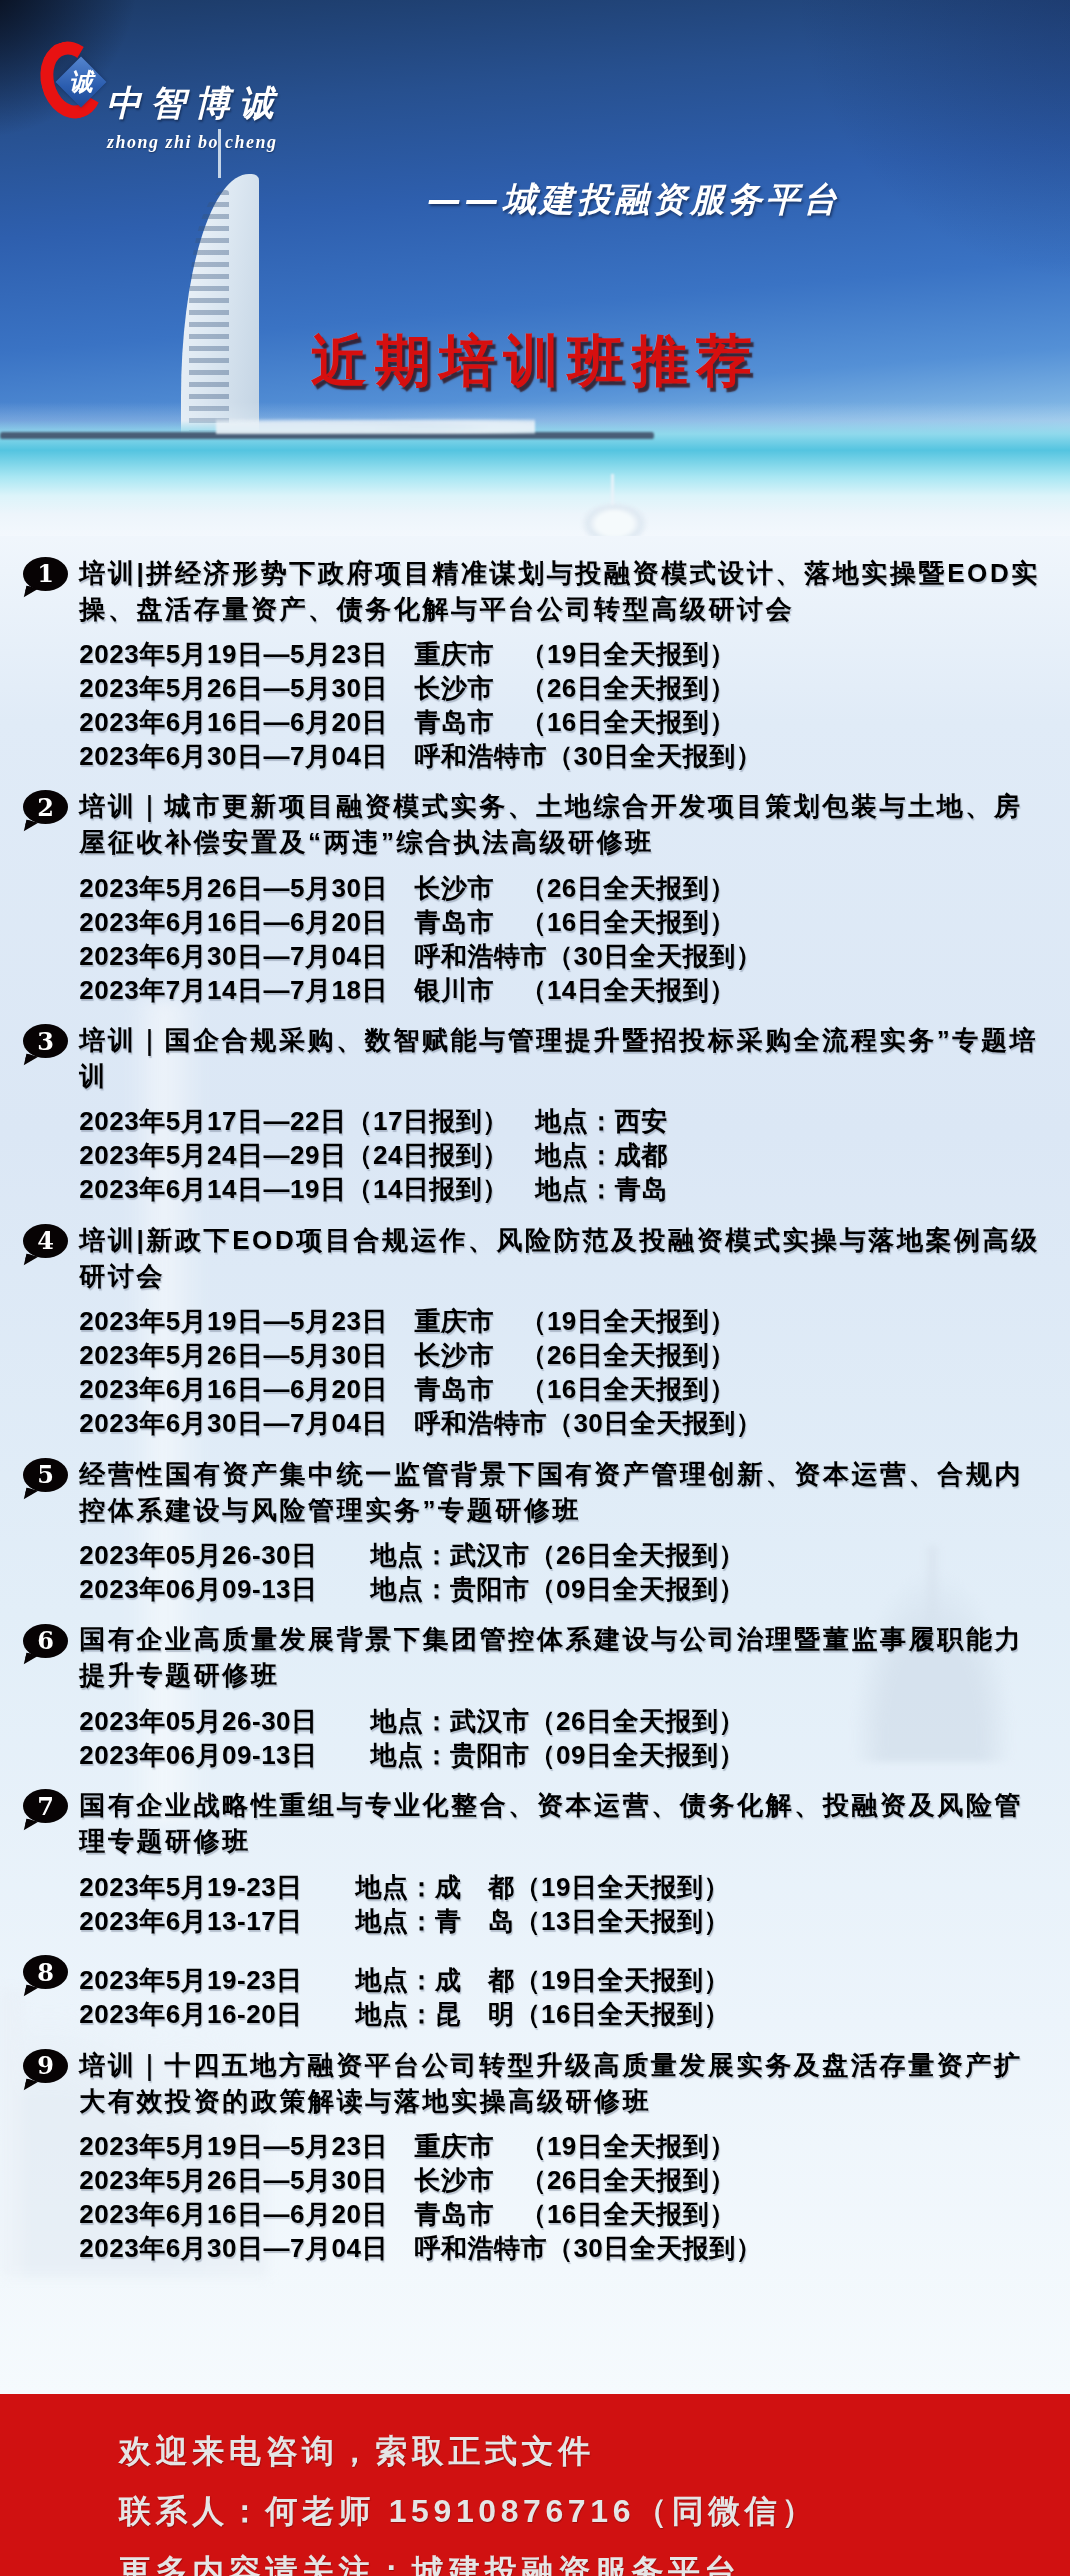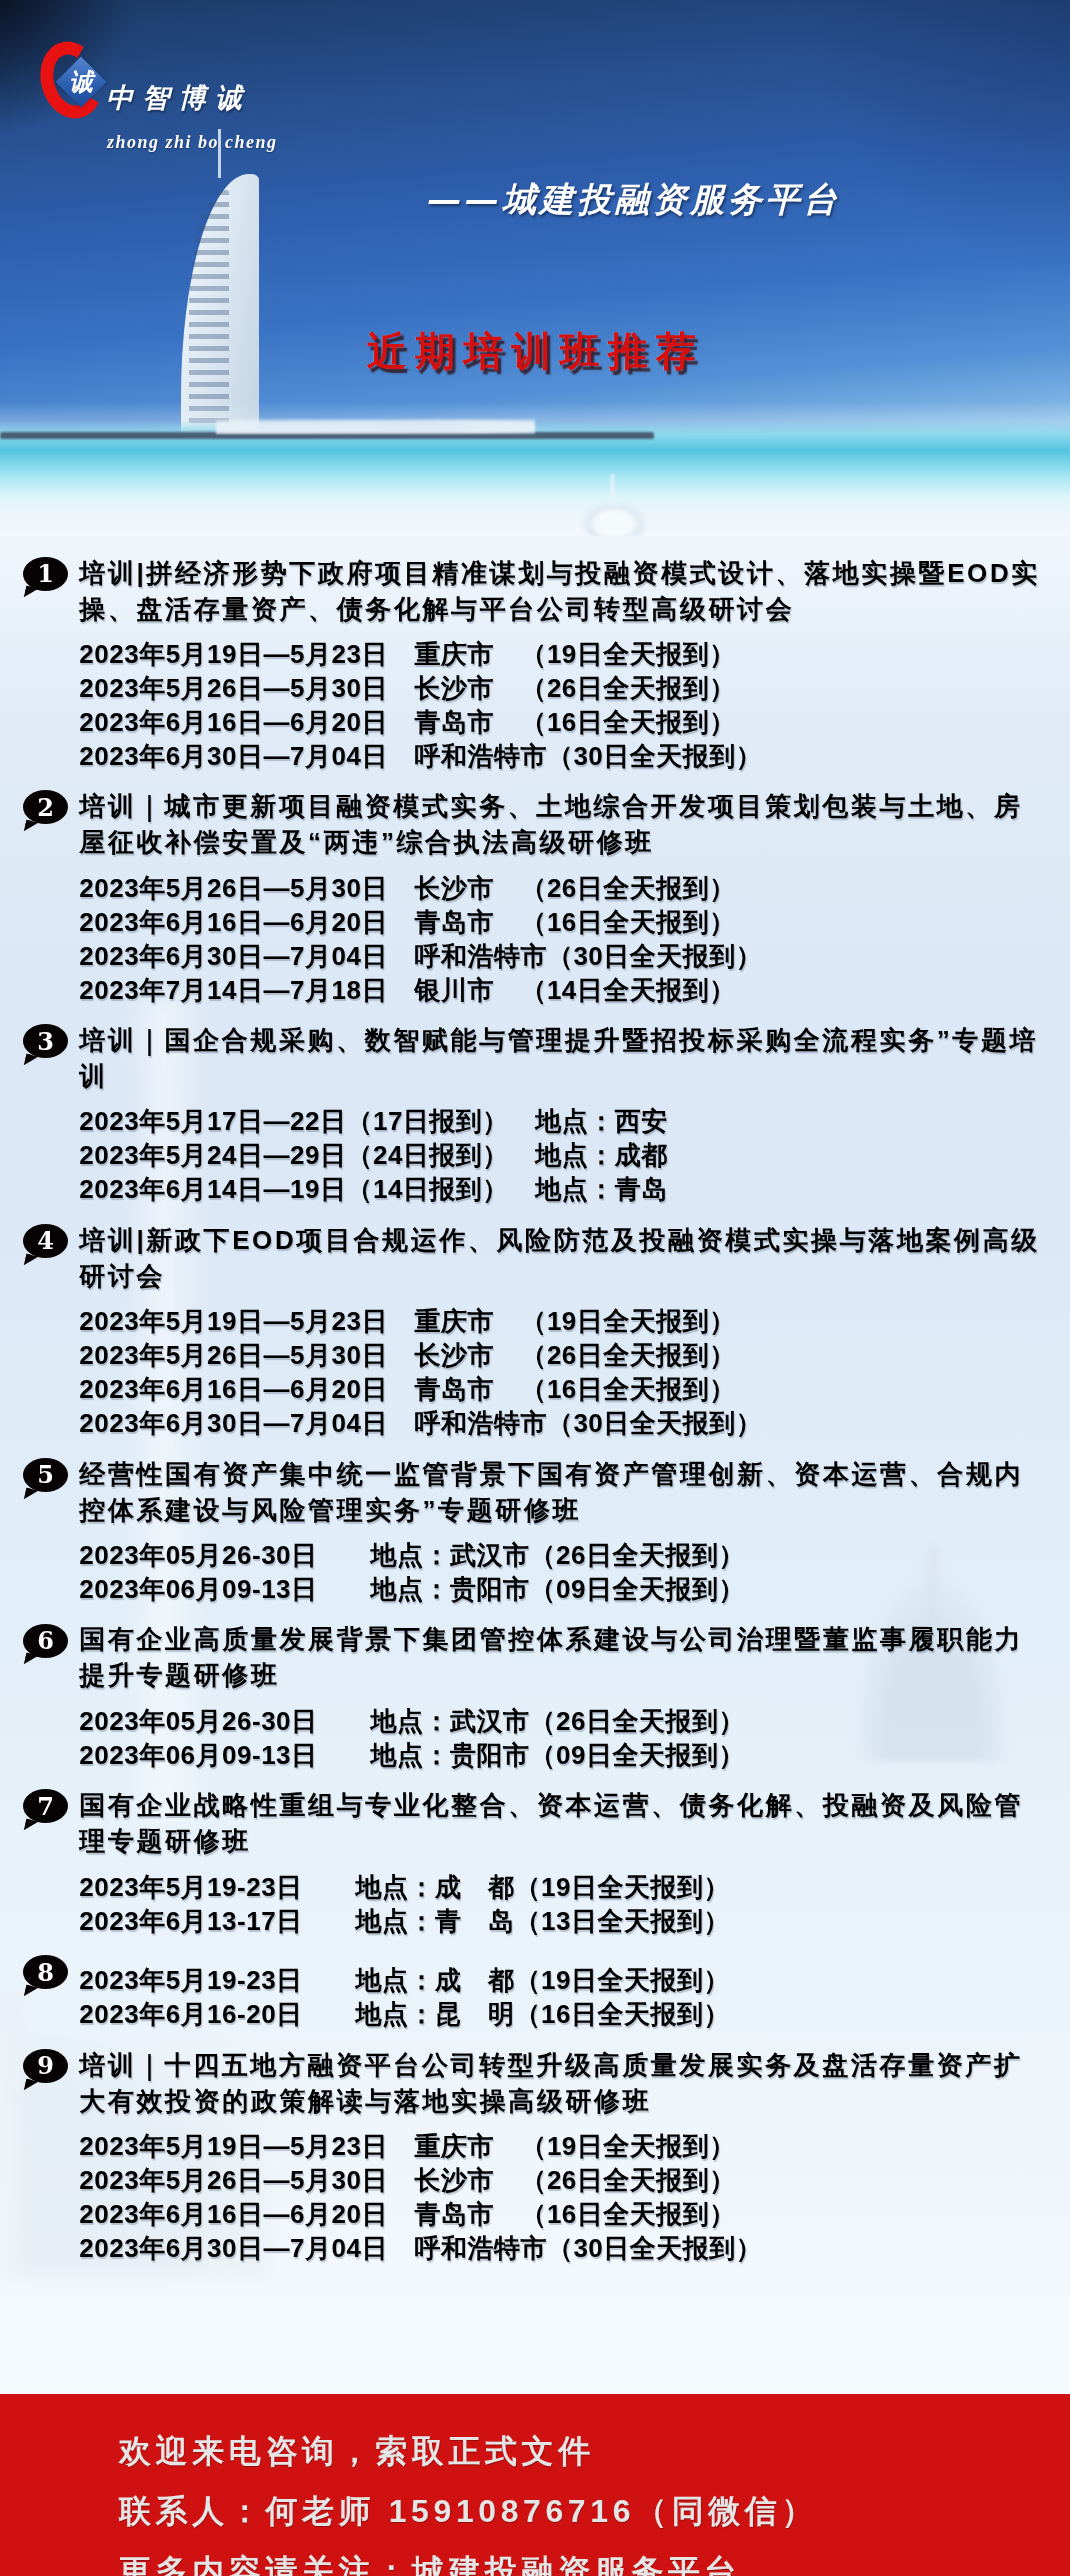--- a/index.html
+++ b/index.html
@@ -73,37 +73,37 @@
     position:absolute;left:63px;top:64px;width:36px;height:36px;
     background:linear-gradient(135deg,#5585cf 0%,#2a5cae 60%,#1d4a97 100%);
     transform:rotate(45deg);box-shadow:0 0 3.1px rgba(10,30,70,.5);
     display:flex;align-items:center;justify-content:center;
   }
   .logo-diamond span{
     transform:rotate(-45deg);color:#fff;font-size:24px;font-weight:bold;
     font-family:"DejaVu Serif",serif;font-style:italic;
   }
   .logo-cn{
-    position:absolute;left:106px;top:80px;color:#fff;font-size:27px;font-weight:bold;
+    position:absolute;left:106px;top:80px;color:#fff;font-size:35px;font-weight:bold;
     font-style:italic;letter-spacing:9.3px;font-family:"DejaVu Serif",serif;
     text-shadow:1px 1.5px 2.1px rgba(5,15,40,.45);white-space:nowrap;
   }
   .logo-py{
     position:absolute;left:107px;top:132px;color:#fff;font-size:18px;font-style:italic;
     font-weight:bold;letter-spacing:1.5px;font-family:Liberation Serif, serif;
     text-shadow:0.5px 1px 1.5px rgba(5,15,40,.45);white-space:nowrap;
   }
   .slogan{
     position:absolute;left:427px;top:177px;color:#ffffff;font-size:34px;font-weight:bold;
     font-style:italic;letter-spacing:3.6px;font-family:"DejaVu Serif",serif;
     text-shadow:1.5px 2.1px 2.6px rgba(8,18,45,.55);white-space:nowrap;
   }
   .main-title{
     position:absolute;left:0;right:0;top:324px;text-align:center;
-    color:#d60f0f;font-size:40px;font-weight:bold;letter-spacing:8.2px;
+    color:#d60f0f;font-size:56px;font-weight:bold;letter-spacing:8.2px;
     font-family:"DejaVu Serif",serif;white-space:nowrap;
     text-shadow:3.1px 3.6px 1.5px rgba(45,8,8,.75), -0.5px -0.5px 0 rgba(255,210,210,.35);
   }
 
   
   .content{
     position:relative;height:1858px;overflow:hidden;
     background:linear-gradient(180deg,#f0f6fc 0%,#e0ebf7 10%,#dbe7f5 32%,#e2eef8 58%,#ecf4fb 80%,#f5fafd 100%);
     padding:18.5px 20.6px 0 23px;box-sizing:border-box;
   }

